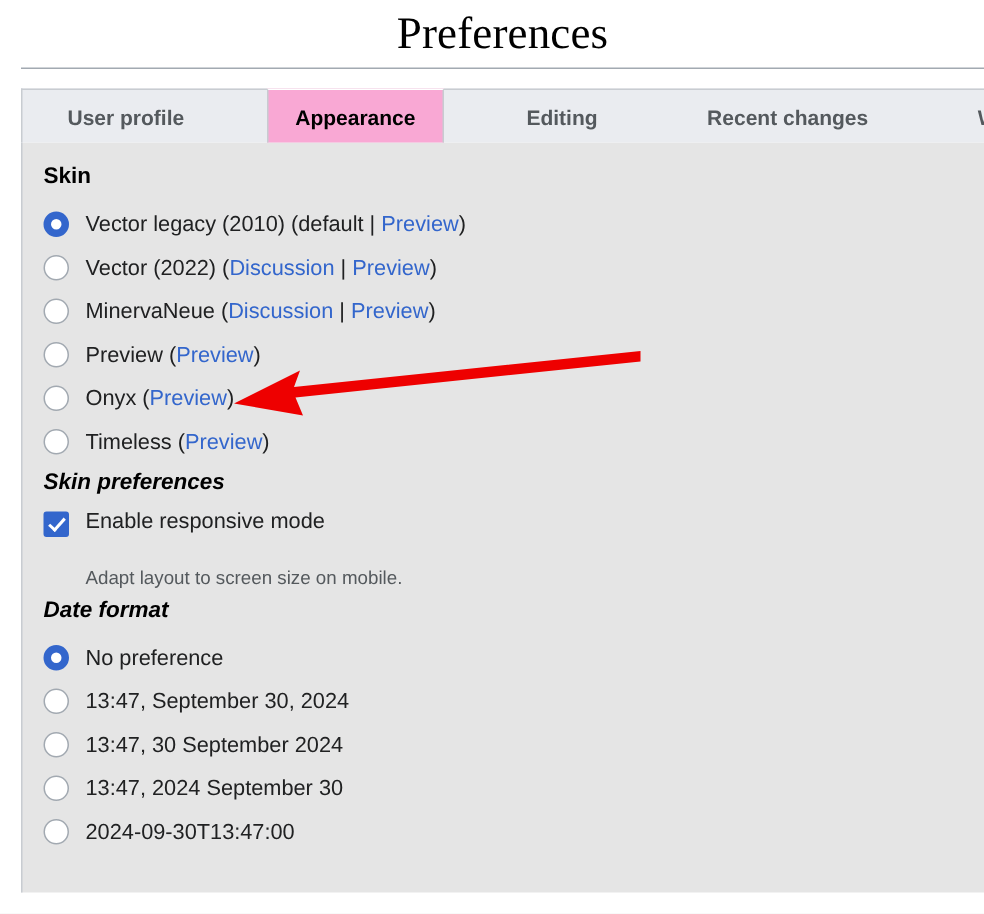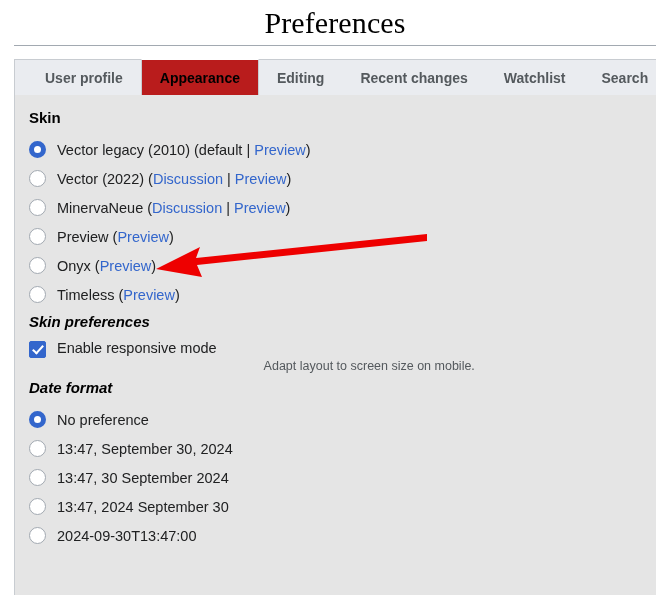--- a/index.html
+++ b/index.html
@@ -44,34 +44,35 @@
   }
   .tabs {
     display: flex;
     align-items: stretch;
     background: #eaecf0;
     border-top: 1px solid #c8ccd1;
     border-left: 1px solid #c8ccd1;
     height: 36px;
     box-sizing: border-box;
     padding-left: 12px;
+    gap: 37px;
   }
   .tab {
     display: flex;
     align-items: center;
     padding: 0 18px;
     font-size: 14px;
     font-weight: bold;
     color: #54595d;
     white-space: nowrap;
     cursor: pointer;
     box-sizing: border-box;
   }
   .tab.active {
-    background: #b91c1c;
+    background: #f9a8d4;
     color: #000000;
     border-left: 1px solid #c8ccd1;
     border-right: 1px solid #c8ccd1;
     border-top: 1px solid #ffffff;
     margin-top: -1px;
     padding-top: 1px;
   }
 
   
   .panel {
@@ -155,22 +156,21 @@
     left: 5px;
     top: 1px;
     width: 4px;
     height: 9px;
     border: solid #ffffff;
     border-width: 0 2px 2px 0;
     transform: rotate(42deg);
   }
   .check-text {
     display: flex;
-    flex-direction: row;
-    gap: 47px;
+    flex-direction: column;
   }
   .check-label {
     font-size: 14.5px;
     color: #202122;
     line-height: 19px;
   }
   .check-help {
     font-size: 12.5px;
     color: #54595d;
     line-height: 18px;

